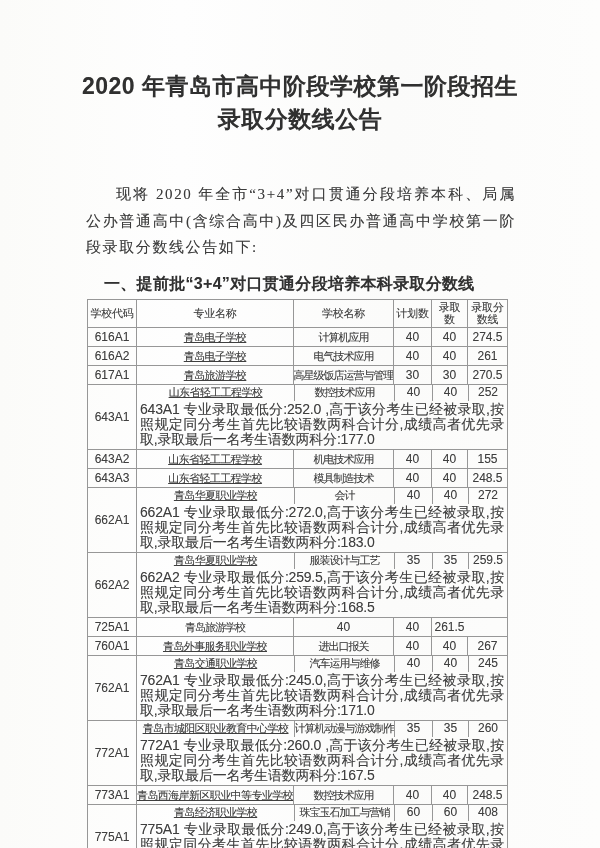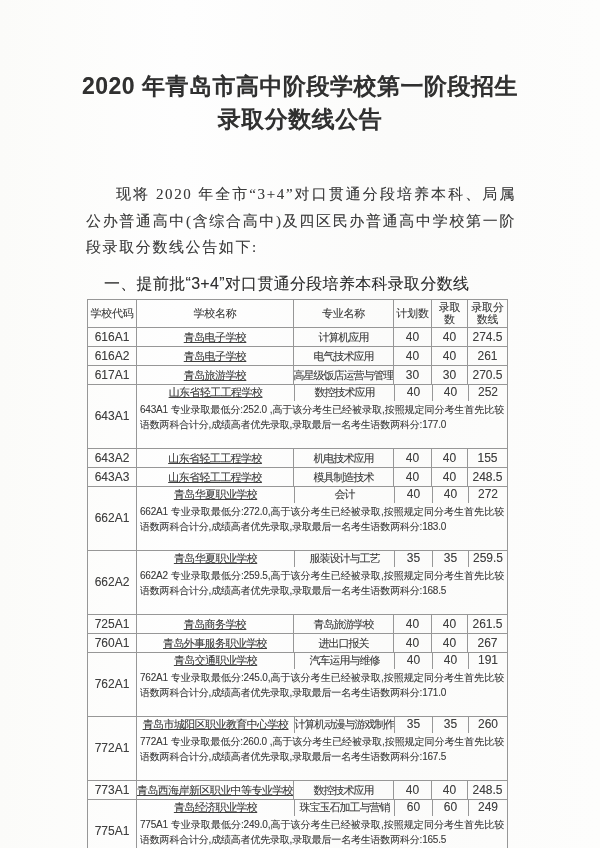--- a/index.html
+++ b/index.html
@@ -32,21 +32,21 @@
     font-size:15px;
     line-height:26.5px;
     letter-spacing:1.6px;
     text-align:justify;
     text-indent:2em;
     color:#3c3c3c;
   }
   .section-heading{
     margin:12px 0 4px 104px;
     font-family:"Liberation Sans","DejaVu Sans",sans-serif;
-    font-weight:400;
+    font-weight:700;
     font-size:16px;
     line-height:22px;
     color:#313131;
     letter-spacing:.3px;
   }
   
   .score-table{
     --bd:#979797;
     margin-left:87px;
     width:421px;
@@ -74,22 +74,22 @@
     font-size:11px;line-height:12.5px;
     white-space:normal;text-align:center;
     min-height:26px;padding:1px 2px;
     letter-spacing:-0.2px;
   }
   .rest{border-left:1px solid var(--bd);min-width:0;}
   .subrow{display:grid;grid-template-columns:157px 100px 38px 36px 1fr;}
   .subrow .td{padding:1.5px 1px;line-height:13px;}
   .subrow > .td:first-child{border-left:none;}
   .note{
-    padding:1px 3px 16px;
-    font-size:10px;
+    padding:1px 3px 2px;
+    font-size:14px;
     line-height:15px;
     text-align:justify;
     letter-spacing:-0.2px;
     color:#3f3f3f;
   }
 </style>
 </head>
 <body>
 
 <div class="page">
@@ -100,22 +100,22 @@
   </div>
 
   <p class="intro">现将 2020 年全市“3+4”对口贯通分段培养本科、局属公办普通高中(含综合高中)及四区民办普通高中学校第一阶段录取分数线公告如下:</p>
 
   <div class="section-heading">一、提前批“3+4”对口贯通分段培养本科录取分数线</div>
 
   <div class="score-table">
 
     <div class="tr thead">
       <div class="td">学校代码</div>
+      <div class="td">专业名称</div>
       <div class="td">学校名称</div>
-      <div class="td">专业名称</div>
       <div class="td">计划数</div>
       <div class="td">录取数</div>
       <div class="td">录取分数线</div>
     </div>
 
     <div class="tr">
       <div class="td">616A1</div>
       <div class="td school">青岛电子学校</div>
       <div class="td major">计算机应用</div>
       <div class="td">40</div>
@@ -196,21 +196,20 @@
           <div class="td">35</div>
           <div class="td">35</div>
           <div class="td">259.5</div>
         </div>
         <div class="note">662A2 专业录取最低分:259.5,高于该分考生已经被录取,按照规定同分考生首先比较语数两科合计分,成绩高者优先录取,录取最后一名考生语数两科分:168.5</div>
       </div>
     </div>
 
     <div class="tr">
       <div class="td">725A1</div>
-      <div class="td school">青岛商务学校</div>
       <div class="td major">青岛旅游学校</div>
       <div class="td">40</div>
       <div class="td">40</div>
       <div class="td">261.5</div>
     </div>
 
     <div class="tr">
       <div class="td">760A1</div>
       <div class="td school">青岛外事服务职业学校</div>
       <div class="td major">进出口报关</div>
@@ -220,21 +219,21 @@
     </div>
 
     <div class="tr noted">
       <div class="td">762A1</div>
       <div class="rest">
         <div class="subrow">
           <div class="td school">青岛交通职业学校</div>
           <div class="td major">汽车运用与维修</div>
           <div class="td">40</div>
           <div class="td">40</div>
-          <div class="td">191</div>
+          <div class="td">245</div>
         </div>
         <div class="note">762A1 专业录取最低分:245.0,高于该分考生已经被录取,按照规定同分考生首先比较语数两科合计分,成绩高者优先录取,录取最后一名考生语数两科分:171.0</div>
       </div>
     </div>
 
     <div class="tr noted">
       <div class="td">772A1</div>
       <div class="rest">
         <div class="subrow">
           <div class="td school">青岛市城阳区职业教育中心学校</div>
@@ -257,21 +256,21 @@
     </div>
 
     <div class="tr noted">
       <div class="td">775A1</div>
       <div class="rest">
         <div class="subrow">
           <div class="td school">青岛经济职业学校</div>
           <div class="td major">珠宝玉石加工与营销</div>
           <div class="td">60</div>
           <div class="td">60</div>
-          <div class="td">249</div>
+          <div class="td">408</div>
         </div>
         <div class="note">775A1 专业录取最低分:249.0,高于该分考生已经被录取,按照规定同分考生首先比较语数两科合计分,成绩高者优先录取,录取最后一名考生语数两科分:165.5</div>
       </div>
     </div>
 
   </div>
 
 </div>
 
 </body></html>

